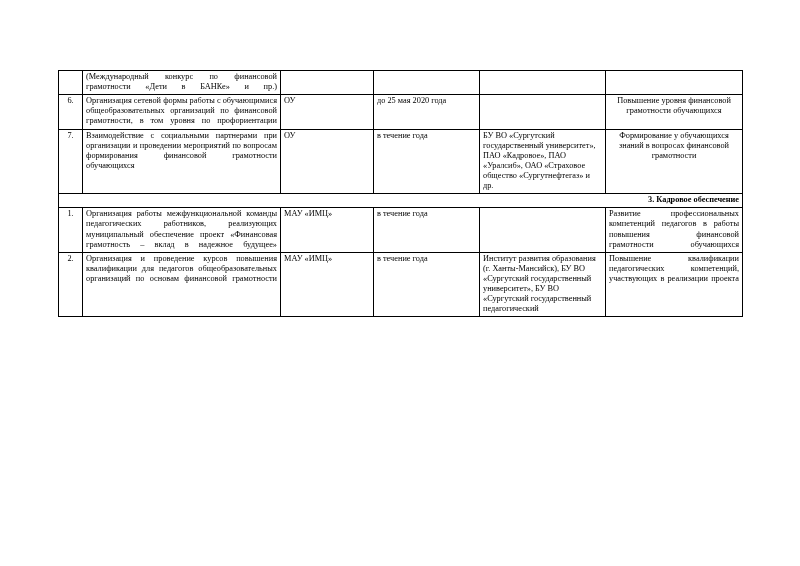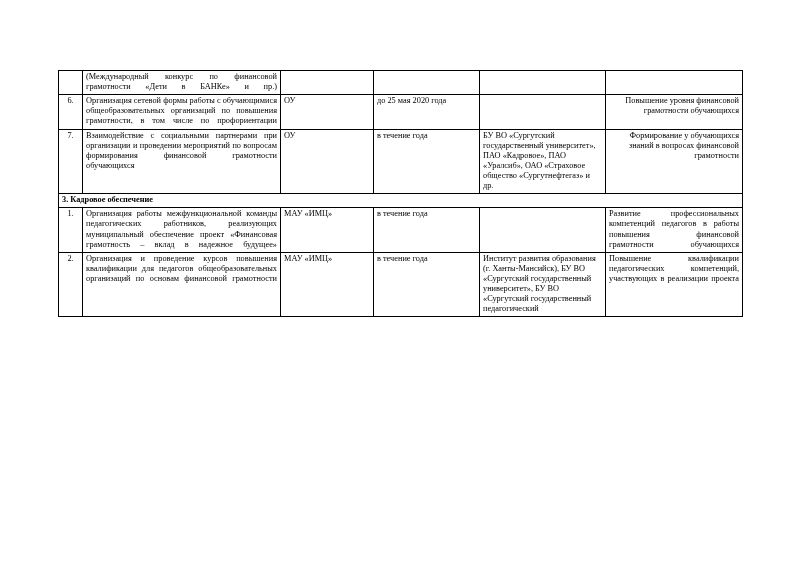--- a/index.html
+++ b/index.html
@@ -35,24 +35,24 @@
   }
   .col-num    { width: 24px; }
   .col-event  { width: 198px; }
   .col-exec   { width: 93px; }
   .col-term   { width: 106px; }
   .col-part   { width: 126px; }
   .col-result { width: 137px; }
 
   .just { text-align: justify; text-align-last: justify; }
   .ctr { text-align: left; }
-  .left { text-align: right; }
+  .left { text-align: center; }
   .num-cell { text-align: center; }
   .section-row td {
-    text-align: left;
+    text-align: right;
     font-weight: bold;
     padding-top: 1px;
     padding-bottom: 1px;
   }
 </style>
 </head>
 <body>
 
 <div class="page">
   <table class="doc-table">
@@ -68,21 +68,21 @@
       <tr>
         <td class="num-cell"></td>
         <td class="just">(Международный конкурс по финансовой грамотности «Дети в БАНКе» и пр.)</td>
         <td class="ctr"></td>
         <td class="ctr"></td>
         <td class="ctr"></td>
         <td class="left"></td>
       </tr>
       <tr>
         <td class="num-cell">6.</td>
-        <td class="just">Организация сетевой формы работы с обучающимися общеобразовательных организаций по повышения грамотности, в том числе по профориентации</td>
+        <td class="just">Организация сетевой формы работы с обучающимися общеобразовательных организаций по финансовой грамотности, в том уровня по профориентации</td>
         <td class="ctr">ОУ</td>
         <td class="ctr">до 25 мая 2020 года</td>
         <td class="ctr"></td>
         <td class="left">Повышение уровня финансовой грамотности обучающихся</td>
       </tr>
       <tr>
         <td class="num-cell">7.</td>
         <td class="just">Взаимодействие с социальными партнерами при организации и проведении мероприятий по вопросам формирования финансовой грамотности обучающихся</td>
         <td class="ctr">ОУ</td>
         <td class="ctr">в течение года</td>

